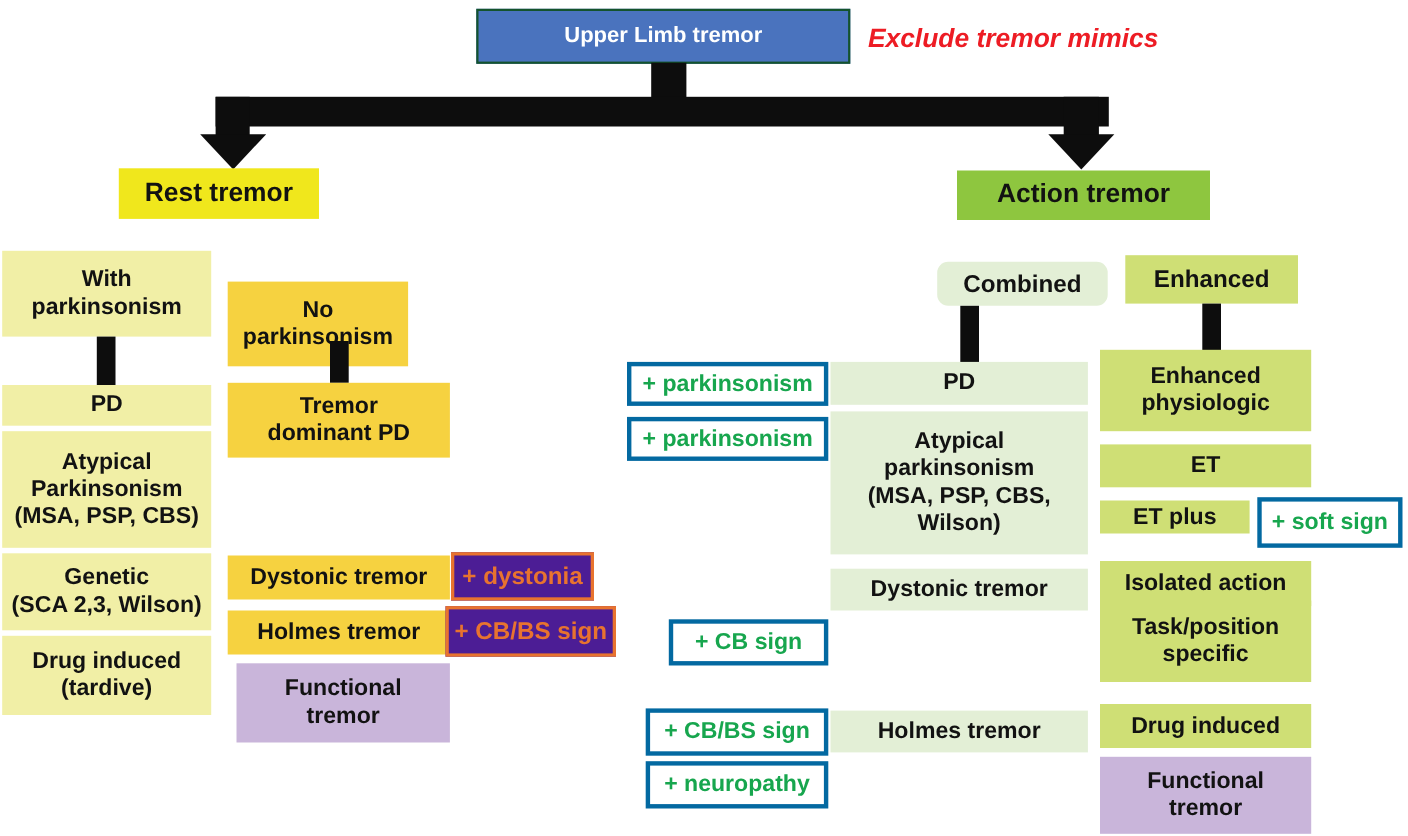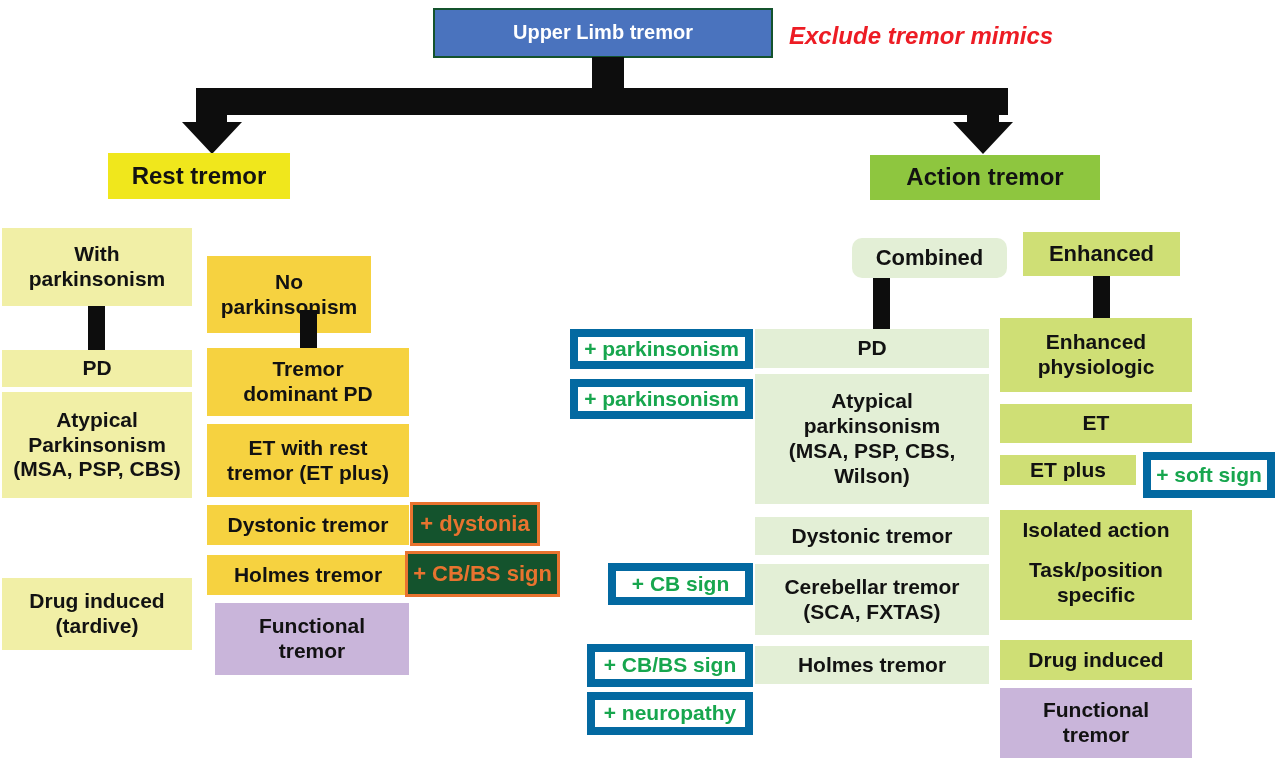--- a/index.html
+++ b/index.html
@@ -14,22 +14,22 @@
     line-height:1.18; font-size:21px; color:#121212;
   }
   .hdr  { font-size:24px; }
   .c-yellow     { background:#F0E71C; }
   .c-paleyellow { background:#F1EFA6; }
   .c-gold       { background:#F6D240; }
   .c-purple     { background:#C9B5DA; }
   .c-green      { background:#8EC63F; }
   .c-palegreen  { background:#E3EFD6; }
   .c-olive      { background:#CFDF75; }
-  .tag-orange   { background:#14532d; border:3px solid #E8732F; color:#E8732F; font-size:22px; }
-  .tag-green    { background:#ffffff; border:8px solid #0369a1; color:#17A64E; font-size:21px; }
+  .tag-orange   { background:#4c1d95; border:3px solid #E8732F; color:#E8732F; font-size:22px; }
+  .tag-green    { background:#ffffff; border:4px solid #0369a1; color:#17A64E; font-size:21px; }
   .blk  { position:absolute; background:#0D0D0D; }
   .title-box {
     background:#4A73BE; border:2px solid #14532d; color:#ffffff; font-size:20px;
   }
   .note {
     position:absolute; display:flex; align-items:center;
     color:#ED1C24; font-style:italic; font-weight:700; font-size:24px;
     white-space:nowrap;
   }
   .arrowhead {
@@ -56,30 +56,30 @@
   <div class="box hdr c-yellow" style="left:108px; top:153px; width:182px; height:46px;">Rest tremor</div>
   <div class="box hdr c-green" style="left:870px; top:155px; width:230px; height:45px;">Action tremor</div>
 
   <div class="box c-paleyellow" style="left:2px; top:228px; width:190px; height:78px;">With
 parkinsonism</div>
   <div class="blk" style="left:88px; top:306px; width:17px; height:45px;"></div>
   <div class="box c-paleyellow" style="left:2px; top:350px; width:190px; height:37px;">PD</div>
   <div class="box c-paleyellow" style="left:2px; top:392px; width:190px; height:106px;">Atypical
 Parkinsonism
 (MSA, PSP, CBS)</div>
+  <div class="box c-paleyellow" style="left:2px; top:503px; width:190px; height:70px;">Genetic
+(SCA 2,3, Wilson)</div>
   <div class="box c-paleyellow" style="left:2px; top:578px; width:190px; height:72px;">Drug induced
 (tardive)</div>
 
   <div class="box c-gold" style="left:207px; top:233px; width:164px; height:77px;margin-top:23px;">No
 parkinsonism</div>
   <div class="blk" style="left:300px; top:310px; width:17px; height:38px;"></div>
   <div class="box c-gold" style="left:207px; top:348px; width:202px; height:68px;">Tremor
 dominant PD</div>
-  <div class="box c-gold" style="left:207px; top:424px; width:202px; height:73px;">ET with rest
-tremor (ET plus)</div>
   <div class="box c-gold" style="left:207px; top:505px; width:202px; height:40px;">Dystonic tremor</div>
   <div class="box c-gold" style="left:207px; top:555px; width:202px; height:40px;">Holmes tremor</div>
   <div class="box c-purple" style="left:215px; top:603px; width:194px; height:72px;">Functional
 tremor</div>
 
   <div class="box tag-orange" style="left:410px; top:502px; width:130px; height:44px;">+ dystonia</div>
   <div class="box tag-orange" style="left:405px; top:551px; width:155px; height:46px;">+ CB/BS sign</div>
 
   <div class="box hdr c-palegreen" style="left:852px; top:238px; width:155px; height:40px; font-size:22px;border-radius:10px;">Combined</div>
   <div class="blk" style="left:873px; top:278px; width:17px; height:52px;"></div>
@@ -89,22 +89,20 @@
 
   <div class="box tag-green" style="left:570px; top:379px; width:183px; height:40px;">+ parkinsonism</div>
   <div class="box c-palegreen" style="left:755px; top:374px; width:234px; height:130px;">Atypical
 parkinsonism
 (MSA, PSP, CBS,
 Wilson)</div>
 
   <div class="box c-palegreen" style="left:755px; top:517px; width:234px; height:38px;">Dystonic tremor</div>
 
   <div class="box tag-green" style="left:608px; top:563px; width:145px; height:42px;">+ CB sign</div>
-  <div class="box c-palegreen" style="left:755px; top:564px; width:234px; height:71px;">Cerebellar tremor
-(SCA, FXTAS)</div>
 
   <div class="box tag-green" style="left:587px; top:644px; width:166px; height:43px;">+ CB/BS sign</div>
   <div class="box c-palegreen" style="left:755px; top:646px; width:234px; height:38px;">Holmes tremor</div>
 
   <div class="box tag-green" style="left:587px; top:692px; width:166px; height:43px;">+ neuropathy</div>
 
   <div class="box hdr c-olive" style="left:1023px; top:232px; width:157px; height:44px; font-size:22px;">Enhanced</div>
   <div class="blk" style="left:1093px; top:276px; width:17px; height:44px;"></div>
   <div class="box c-olive" style="left:1000px; top:404px; width:192px; height:39px;">ET</div>
   <div class="box c-olive" style="left:1000px; top:318px; width:192px; height:74px;">Enhanced

